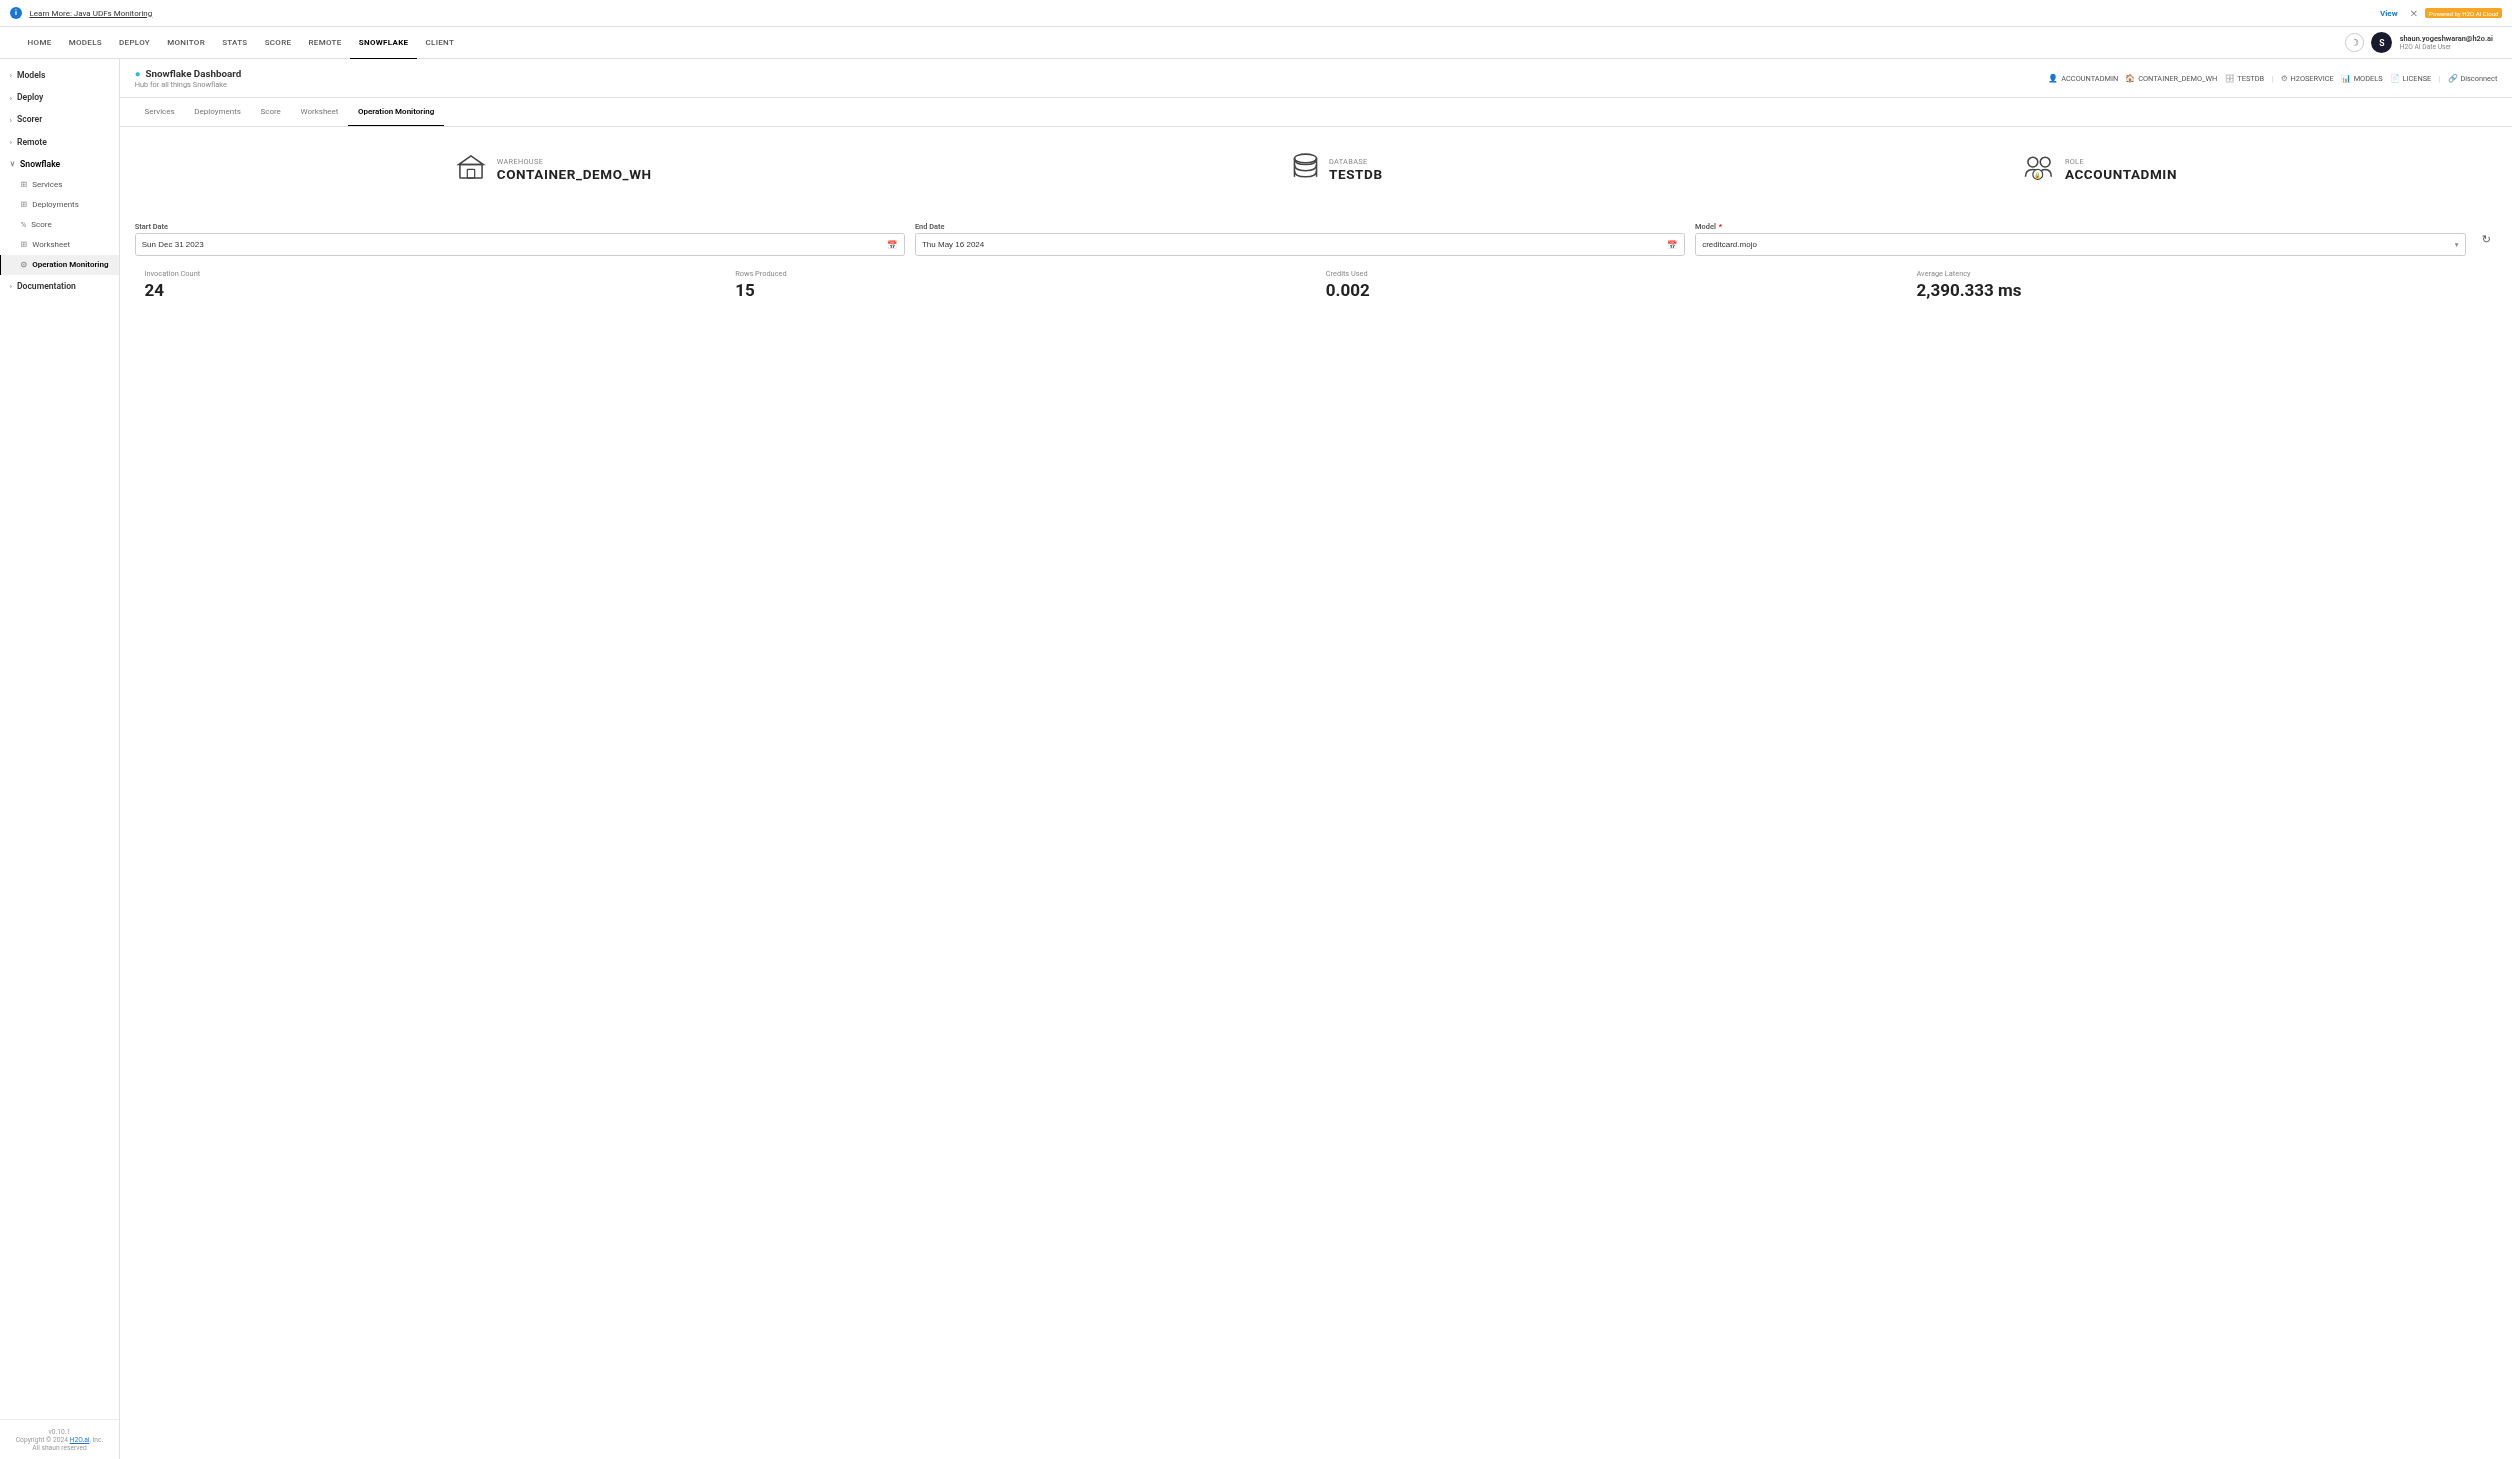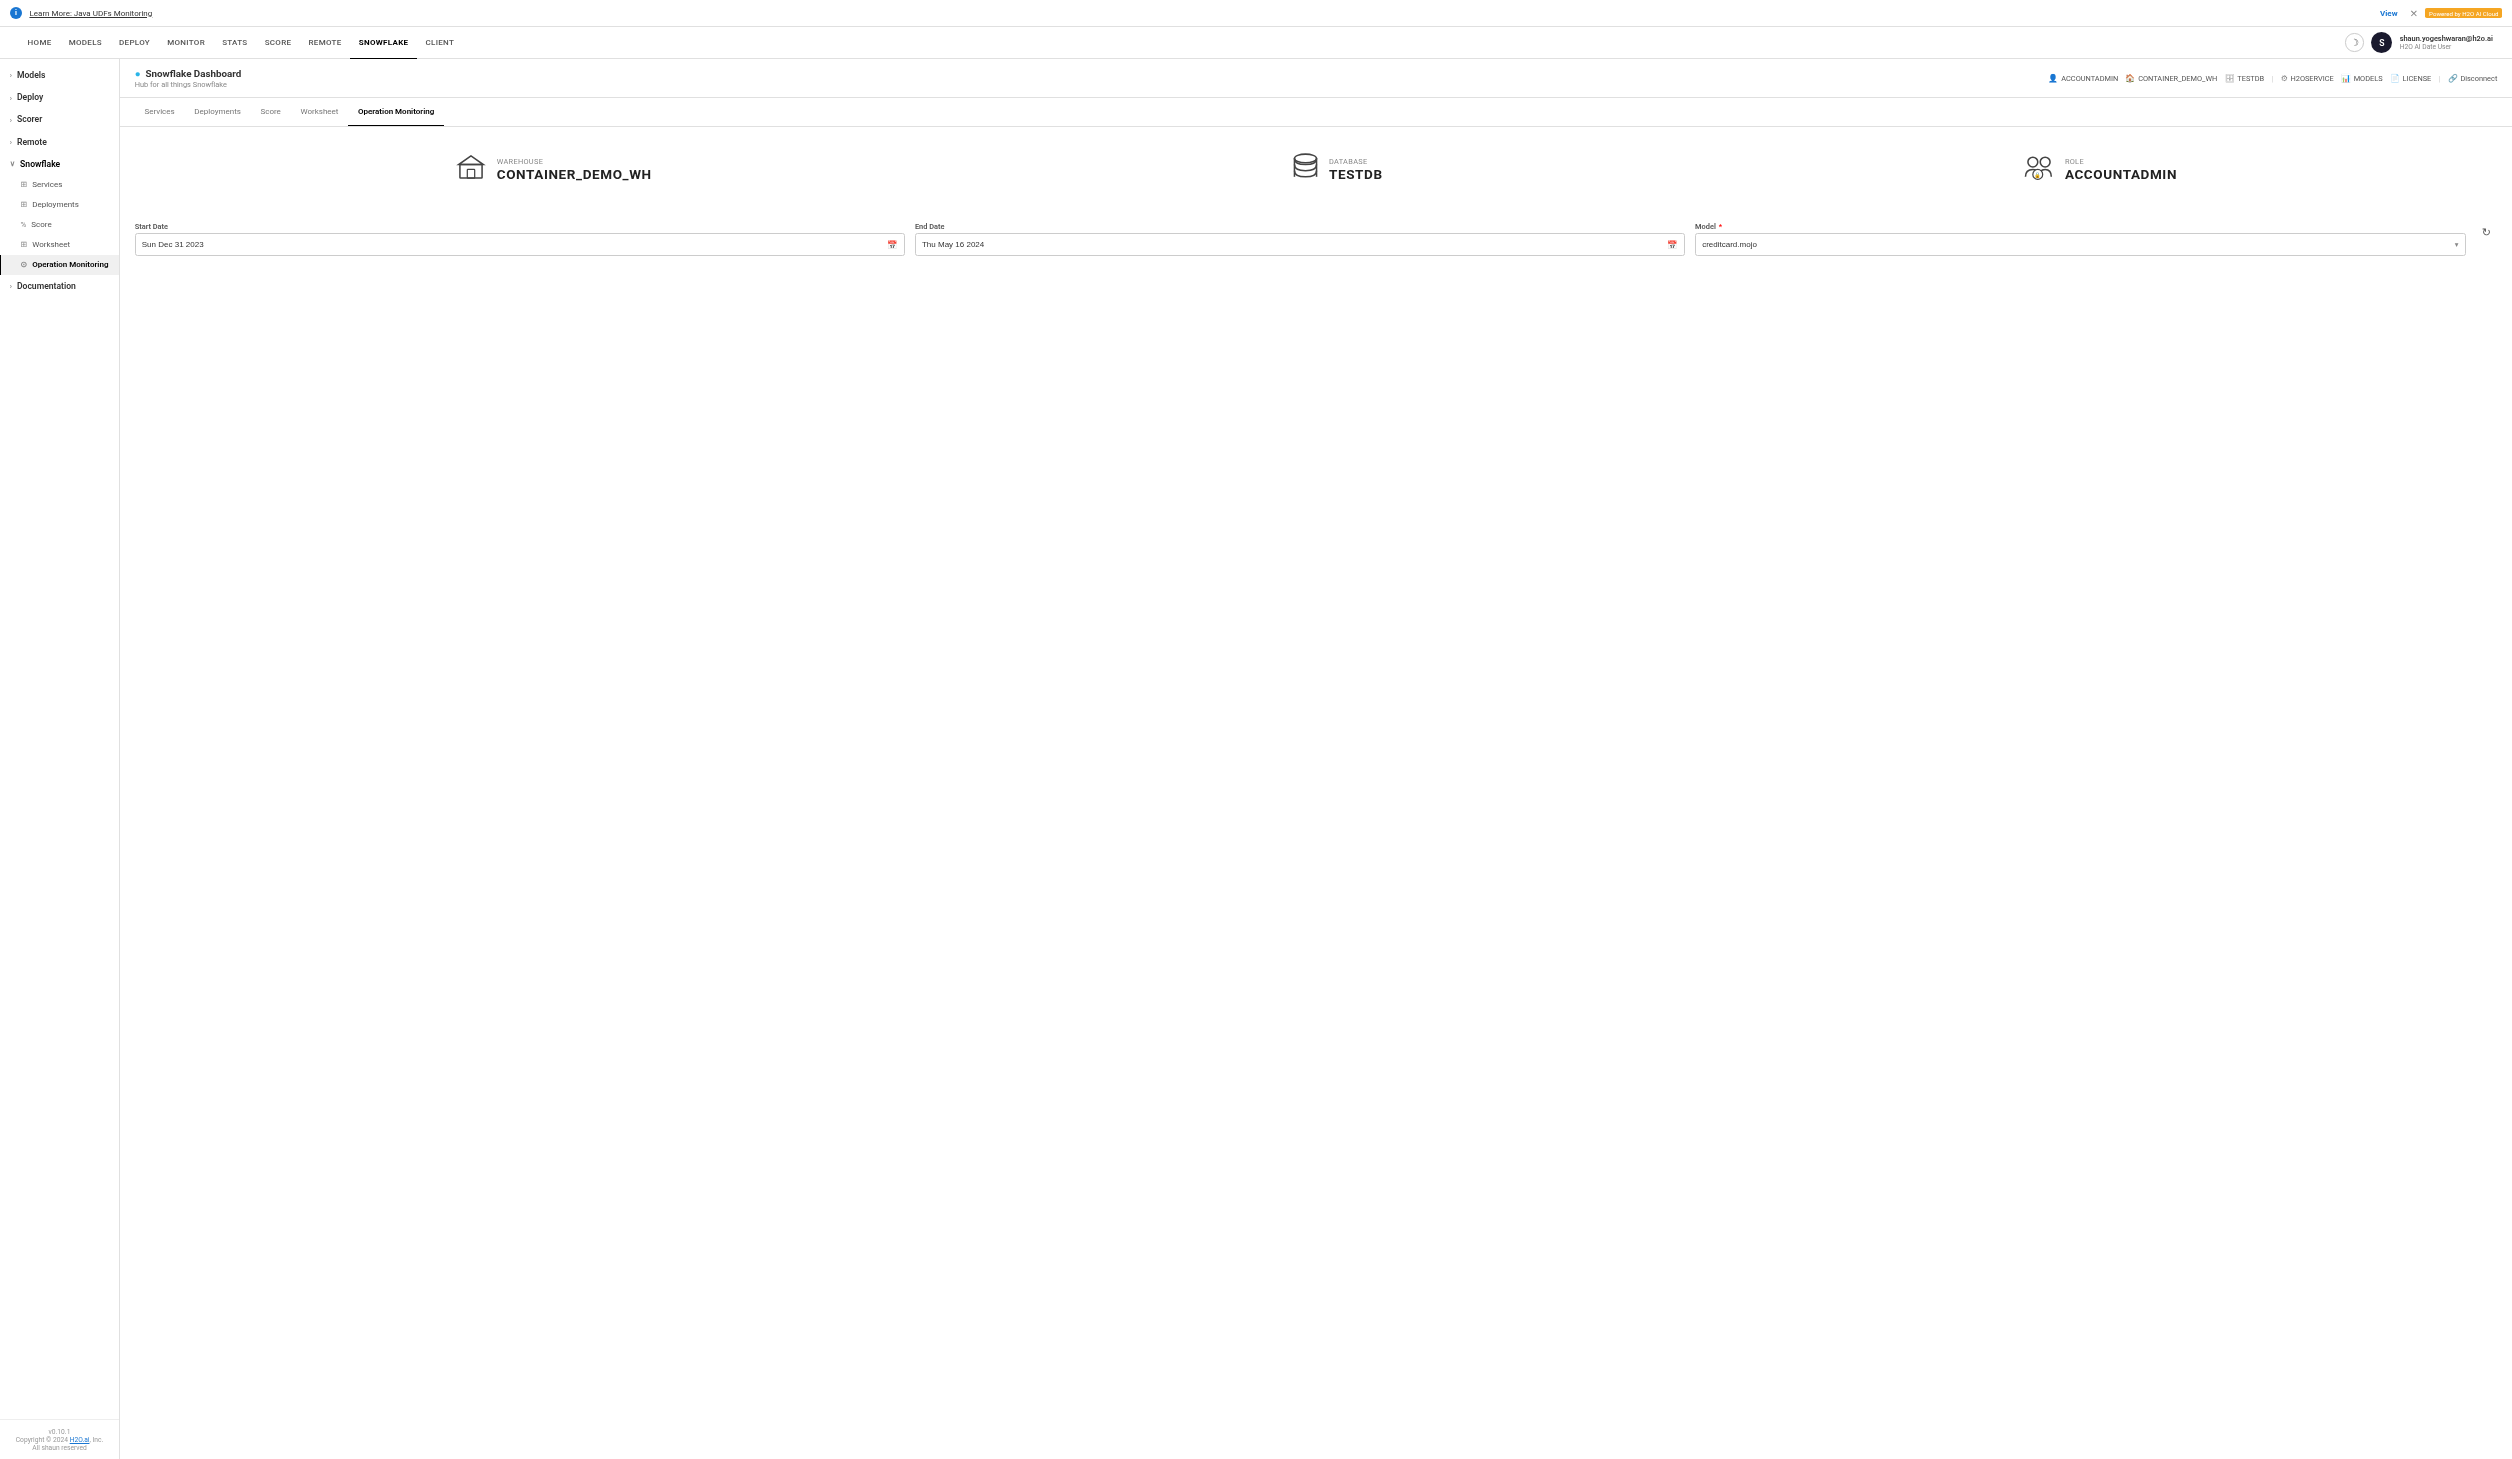--- a/index.html
+++ b/index.html
@@ -232,21 +232,21 @@
     }
     .info-card-content {}
     .info-card-label { font-size: 7.4px; color: #888; text-transform: uppercase; letter-spacing: 0.3px; }
     .info-card-value { font-size: 13.5px; font-weight: 700; color: #222; letter-spacing: 0.6px; }
 
     
     .form-row {
       display: flex;
       gap: 9.8px;
       margin-bottom: 12.3px;
-      align-items: flex-start;
+      align-items: center;
       margin-top: 24px;
     }
     .form-group { display: flex; flex-direction: column; gap: 2.5px; flex: 1; }
     .form-label { font-size: 7.4px; font-weight: 600; color: #555; }
     .form-label .required { color: red; margin-left: 1.2px; }
     .form-input {
       display: flex;
       align-items: center;
       border: 0.6px solid #ccc;
       border-radius: 2.5px;
@@ -557,18 +557,36 @@
             </select>
             <span class="arrow">▾</span>
           </div>
         </div>
 
         <button class="refresh-btn">↻</button>
 
       </div>
 
 
+      <div class="stats-row">
+        <div class="stat-item">
+          <div class="stat-label">Invocation Count</div>
+          <div class="stat-value">24</div>
+        </div>
+        <div class="stat-item">
+          <div class="stat-label">Rows Produced</div>
+          <div class="stat-value">15</div>
+        </div>
+        <div class="stat-item">
+          <div class="stat-label">Credits Used</div>
+          <div class="stat-value">0.002</div>
+        </div>
+        <div class="stat-item">
+          <div class="stat-label">Average Latency</div>
+          <div class="stat-value">2,390.333 ms</div>
+        </div>
+      </div>
 
     </div>
   </main>
 
 </div>
 
 
 </body></html>

